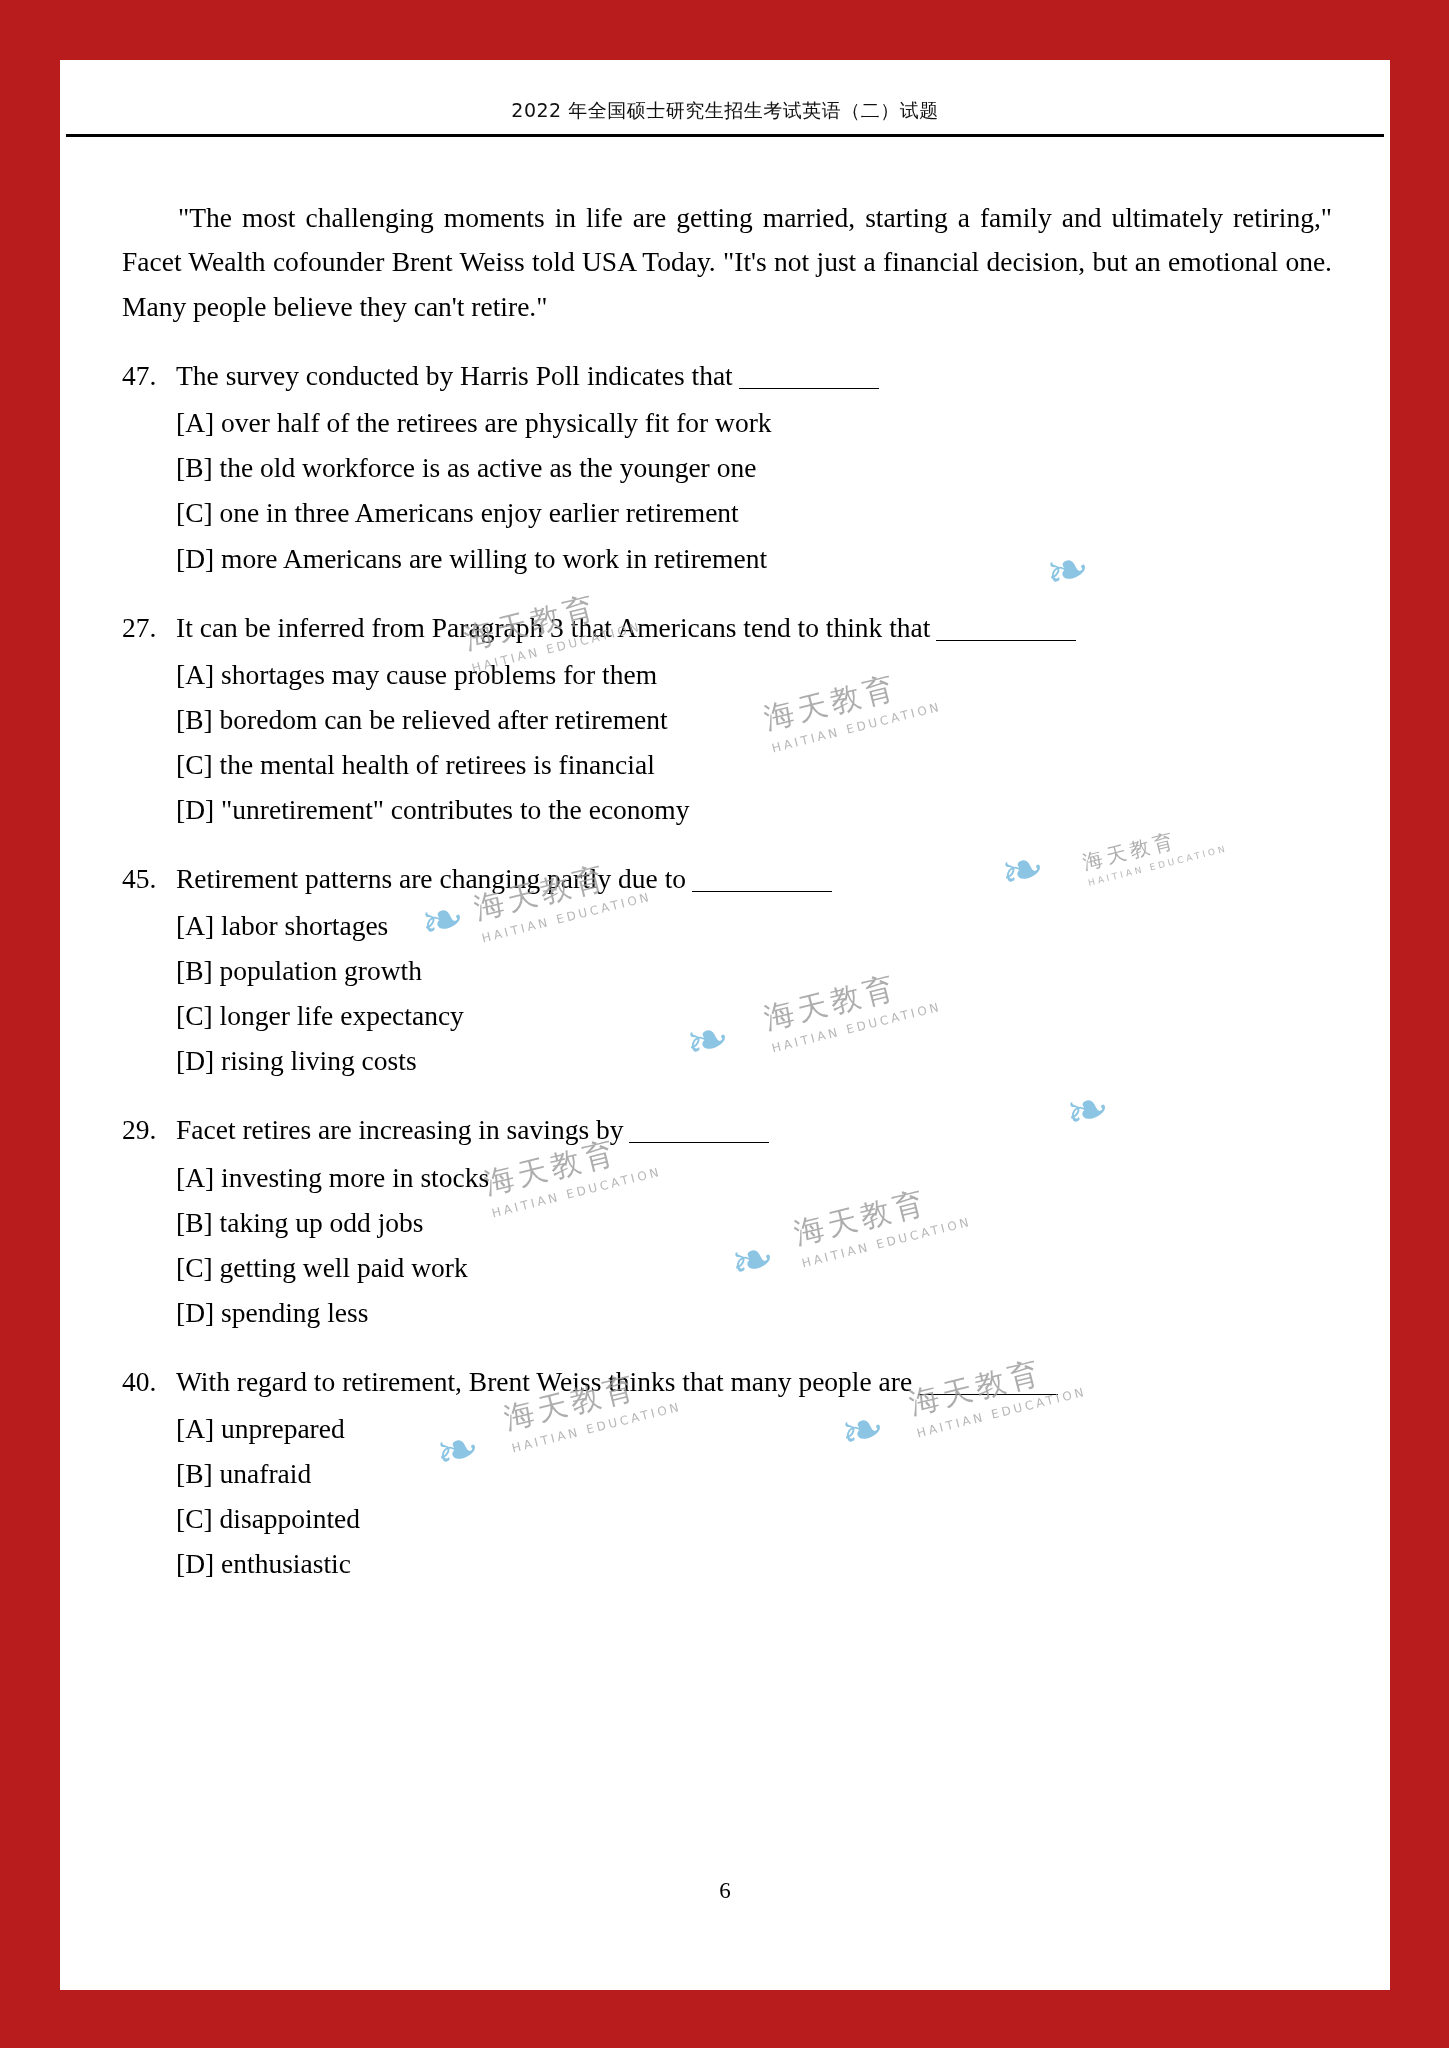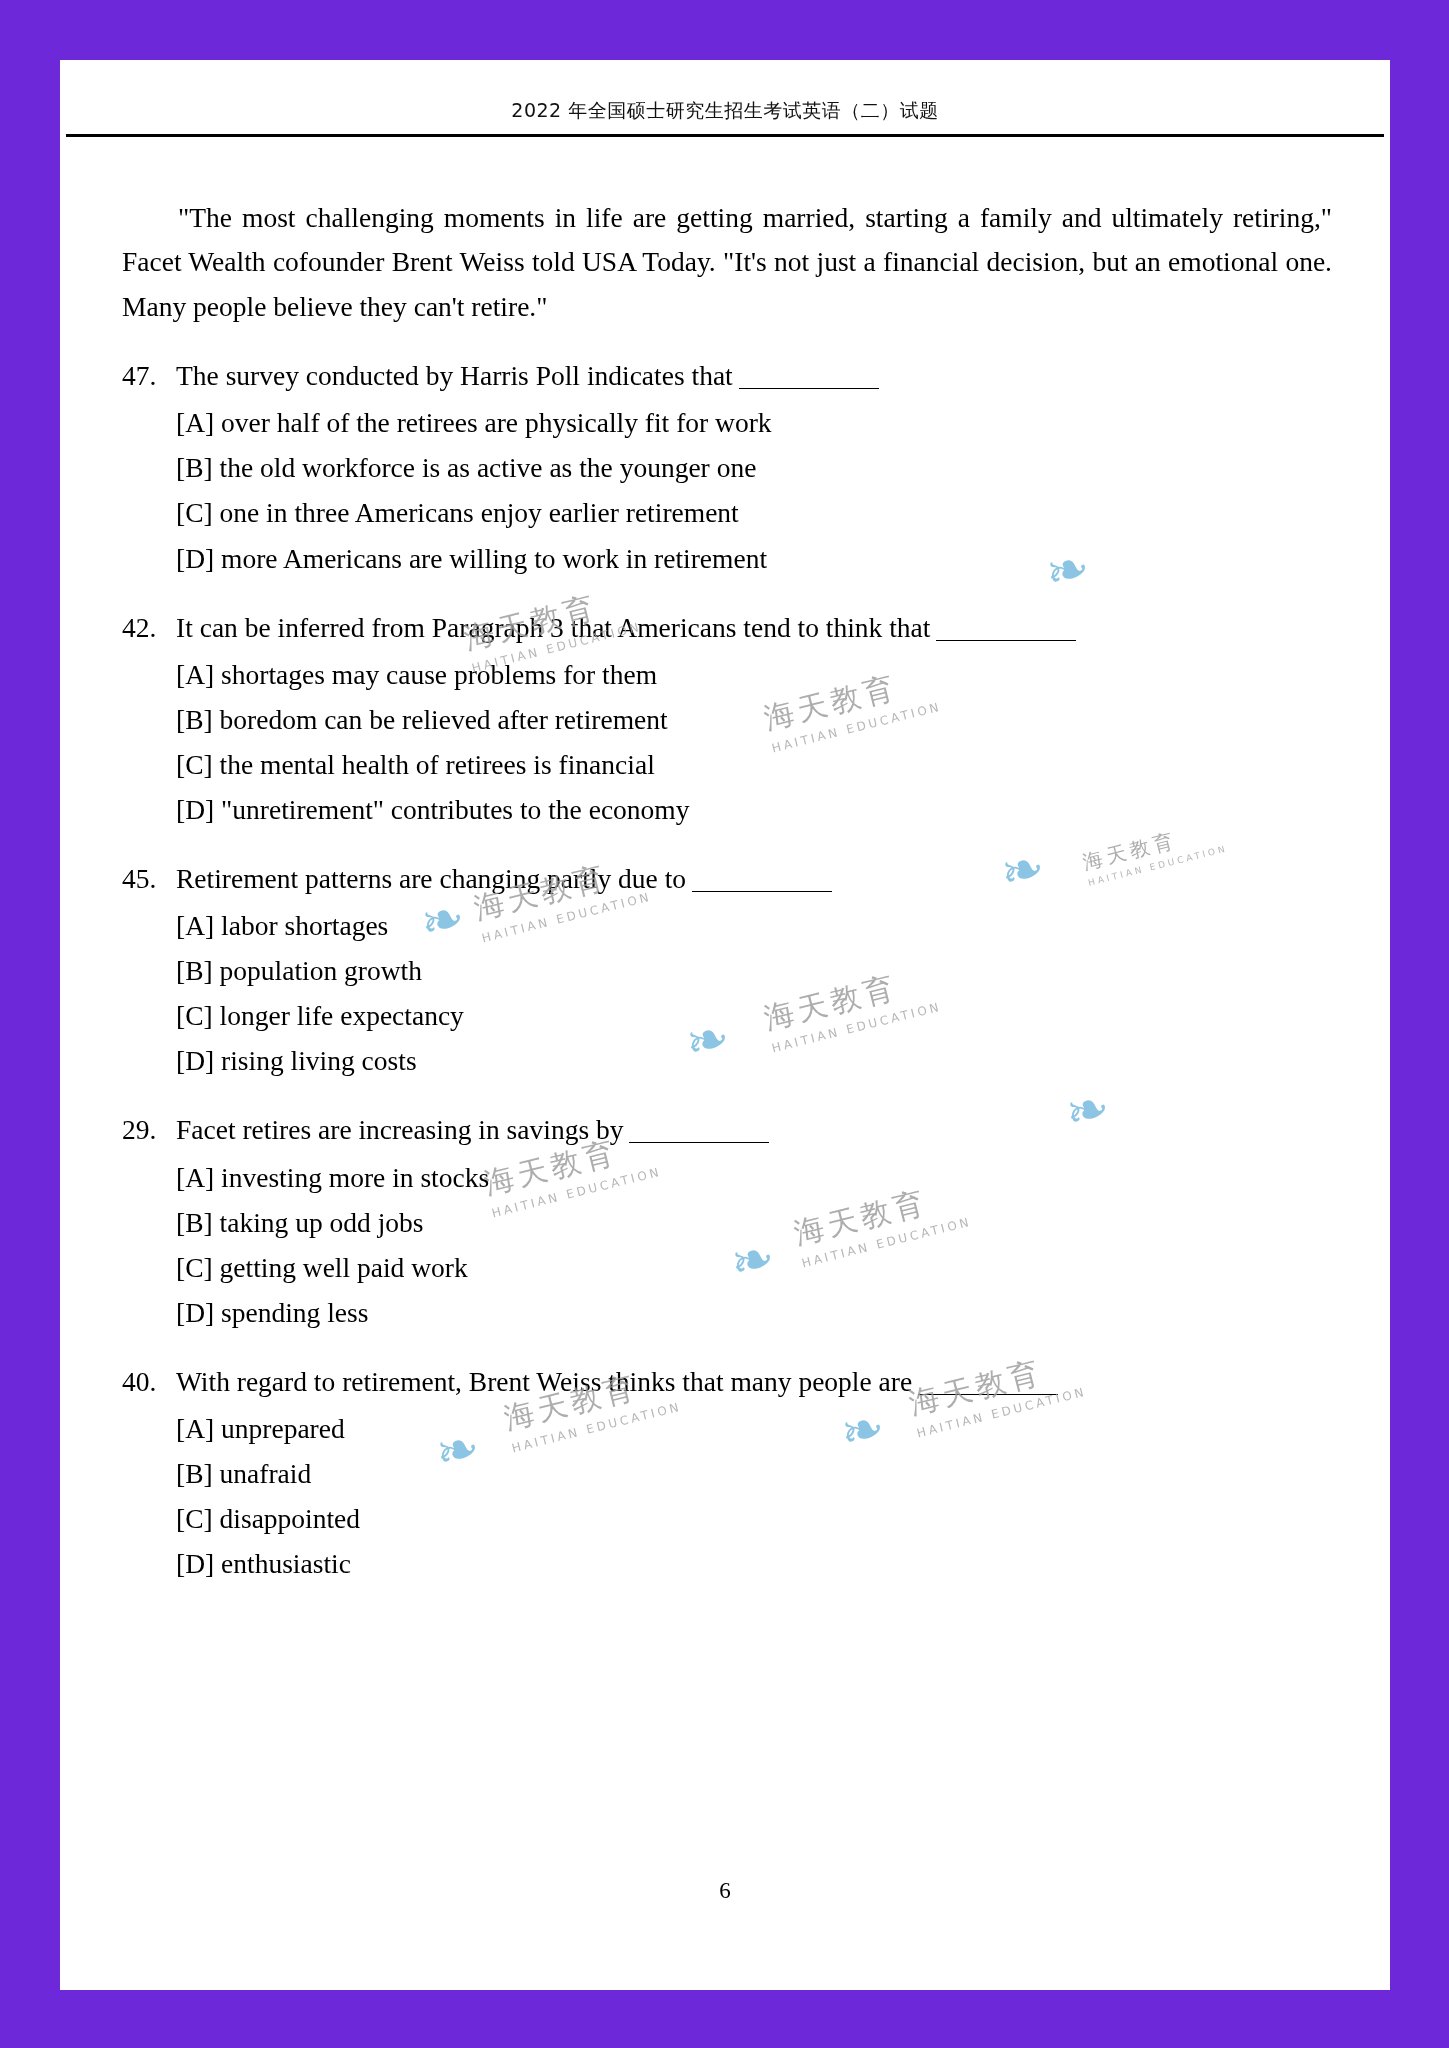--- a/index.html
+++ b/index.html
@@ -8,21 +8,21 @@
     background: #ffffff;
   }
   body {
     font-family: "Liberation Serif", serif;
     color: #000000;
   }
   .page {
     position: relative;
     width: 1449px;
     height: 2048px;
-    background: #6d28d9;
+    background: #b91c1c;
     overflow: hidden;
     box-sizing: border-box;
   }
   .sheet {
     position: absolute;
     left: 60px;
     top: 60px;
     width: 1330px;
     height: 1930px;
     background: #ffffff;
@@ -159,21 +159,21 @@
         <div class="options">
           <div class="option">[A] over half of the retirees are physically fit for work</div>
           <div class="option">[B] the old workforce is as active as the younger one</div>
           <div class="option">[C] one in three Americans enjoy earlier retirement</div>
           <div class="option">[D] more Americans are willing to work in retirement</div>
         </div>
       </div>
 
       <div class="question">
         <div class="q-stem">
-          <span class="q-num">42.</span>
+          <span class="q-num">27.</span>
           <span class="q-text"><span>It can be inferred from Paragraph 3 that Americans tend to think that</span><span class="blank"></span></span>
         </div>
         <div class="options">
           <div class="option">[A] shortages may cause problems for them</div>
           <div class="option">[B] boredom can be relieved after retirement</div>
           <div class="option">[C] the mental health of retirees is financial</div>
           <div class="option">[D] "unretirement" contributes to the economy</div>
         </div>
       </div>
 

